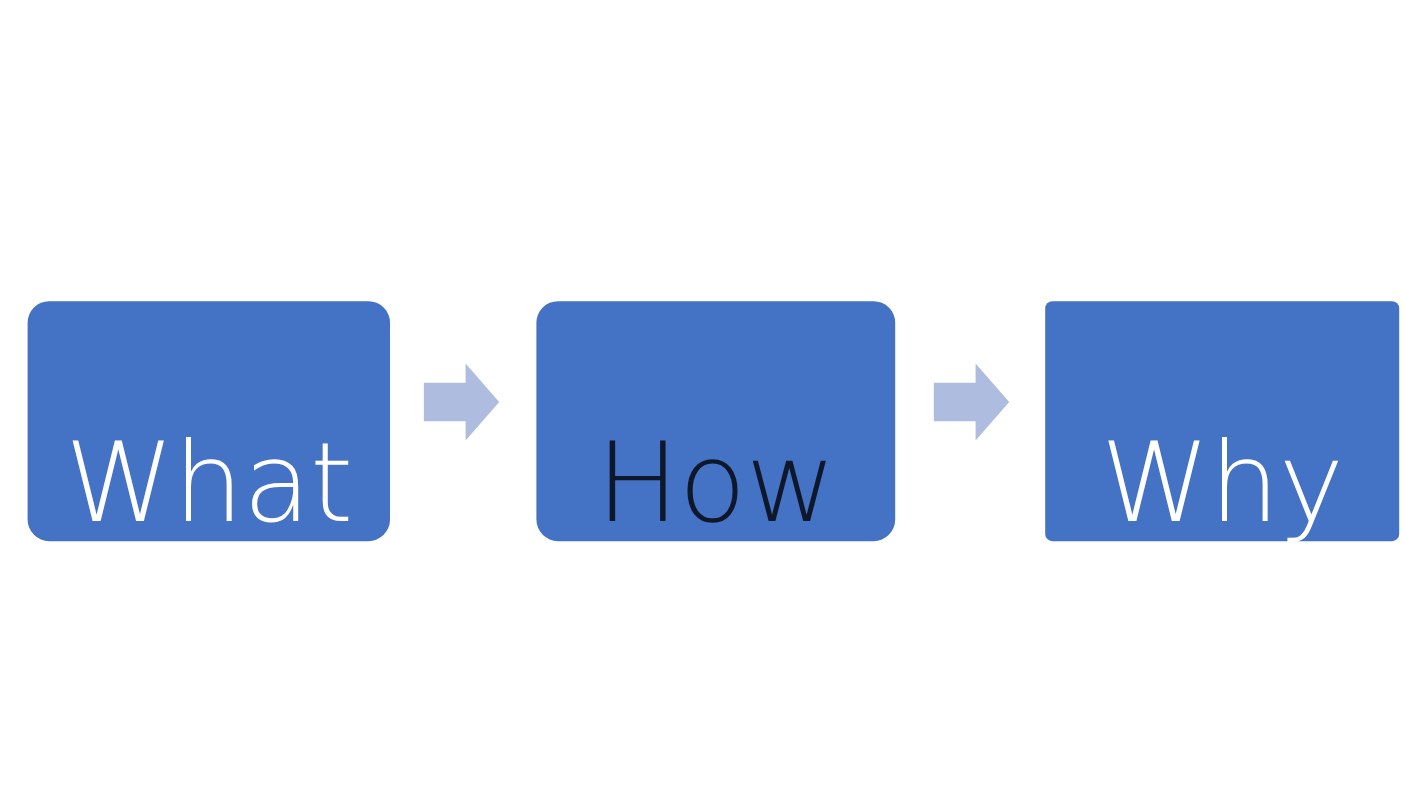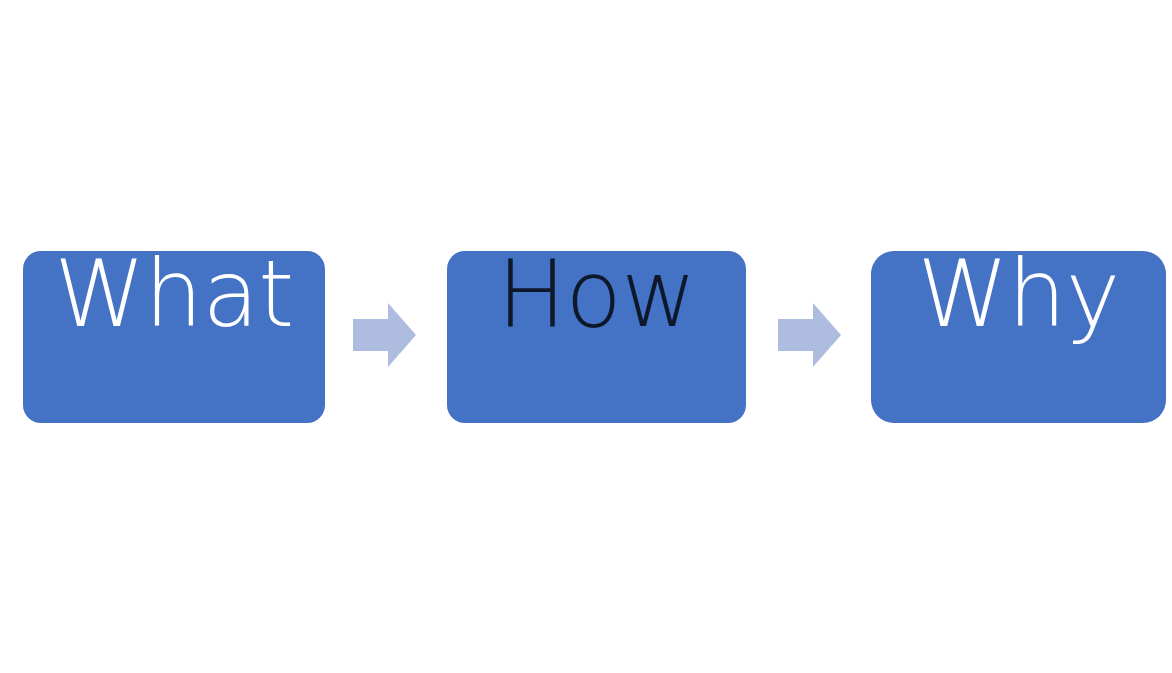--- a/index.html
+++ b/index.html
@@ -19,25 +19,25 @@
     position: relative;
     width: 1172px;
     height: 673px;
     background: #ffffff;
   }
 
   
   .process-box {
     position: absolute;
     top: 251px;
-    height: 172px;
+    height: 200px;
     background: #4472c4;
     border-radius: 18px;
     display: flex;
-    align-items: flex-start;
+    align-items: flex-end;
     justify-content: center;
     box-sizing: border-box;
   }
   .process-box.step-1 { left: 23px;  width: 302px; }
   .process-box.step-2 { left: 447px; width: 299px; }
   .process-box.step-3 { left: 871px; width: 295px; }
 
   .process-box-label {
     color: #ffffff;
     font-family: "DejaVu Sans", "Liberation Sans", sans-serif;
@@ -85,17 +85,17 @@
   <div class="process-box step-2" style="background: rgb(68, 114, 196); border-radius: 18px;">
     <span class="process-box-label" style="color: #0f172a;">How</span>
   </div>
 
   <div class="connector-arrow link-2">
     <svg viewBox="0 0 63 64" xmlns="http://www.w3.org/2000/svg">
       <polygon points="0,16 35,16 35,0 63,32 35,64 35,48 0,48" fill="#aebce0"></polygon>
     </svg>
   </div>
 
-  <div class="process-box step-3" style="background: rgb(68, 114, 196); border-radius: 23px;">
+  <div class="process-box step-3" style="background: rgb(68, 114, 196); border-radius: 6px;">
     <span class="process-box-label" style="color: rgb(255, 255, 255);">Why</span>
   </div>
 
 </div>
 
 </body></html>

